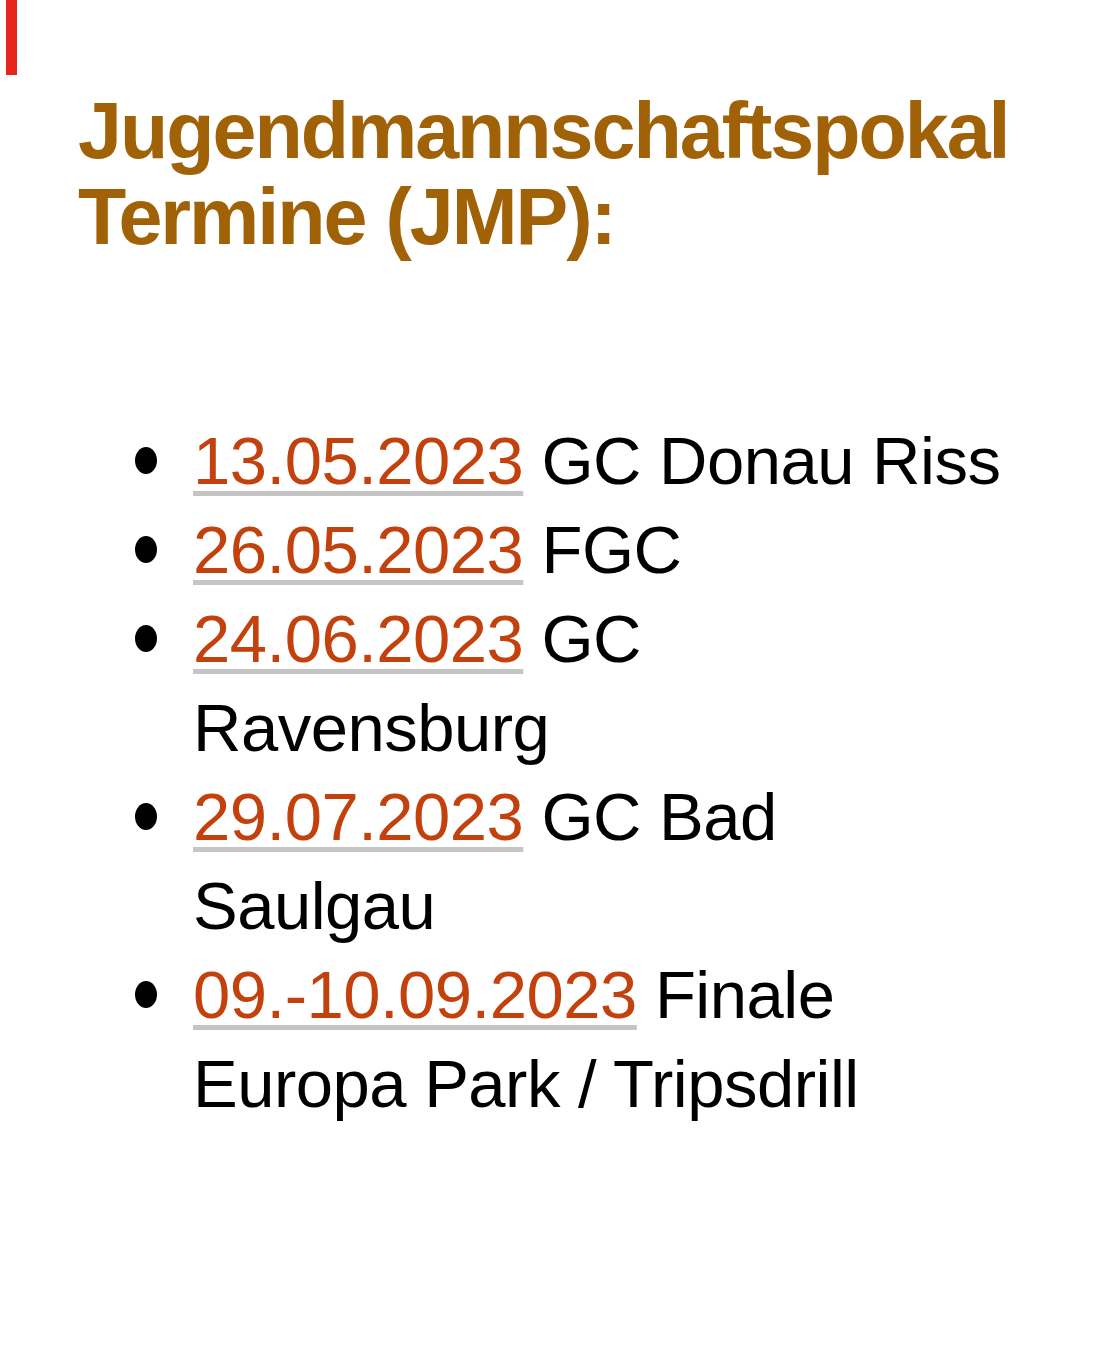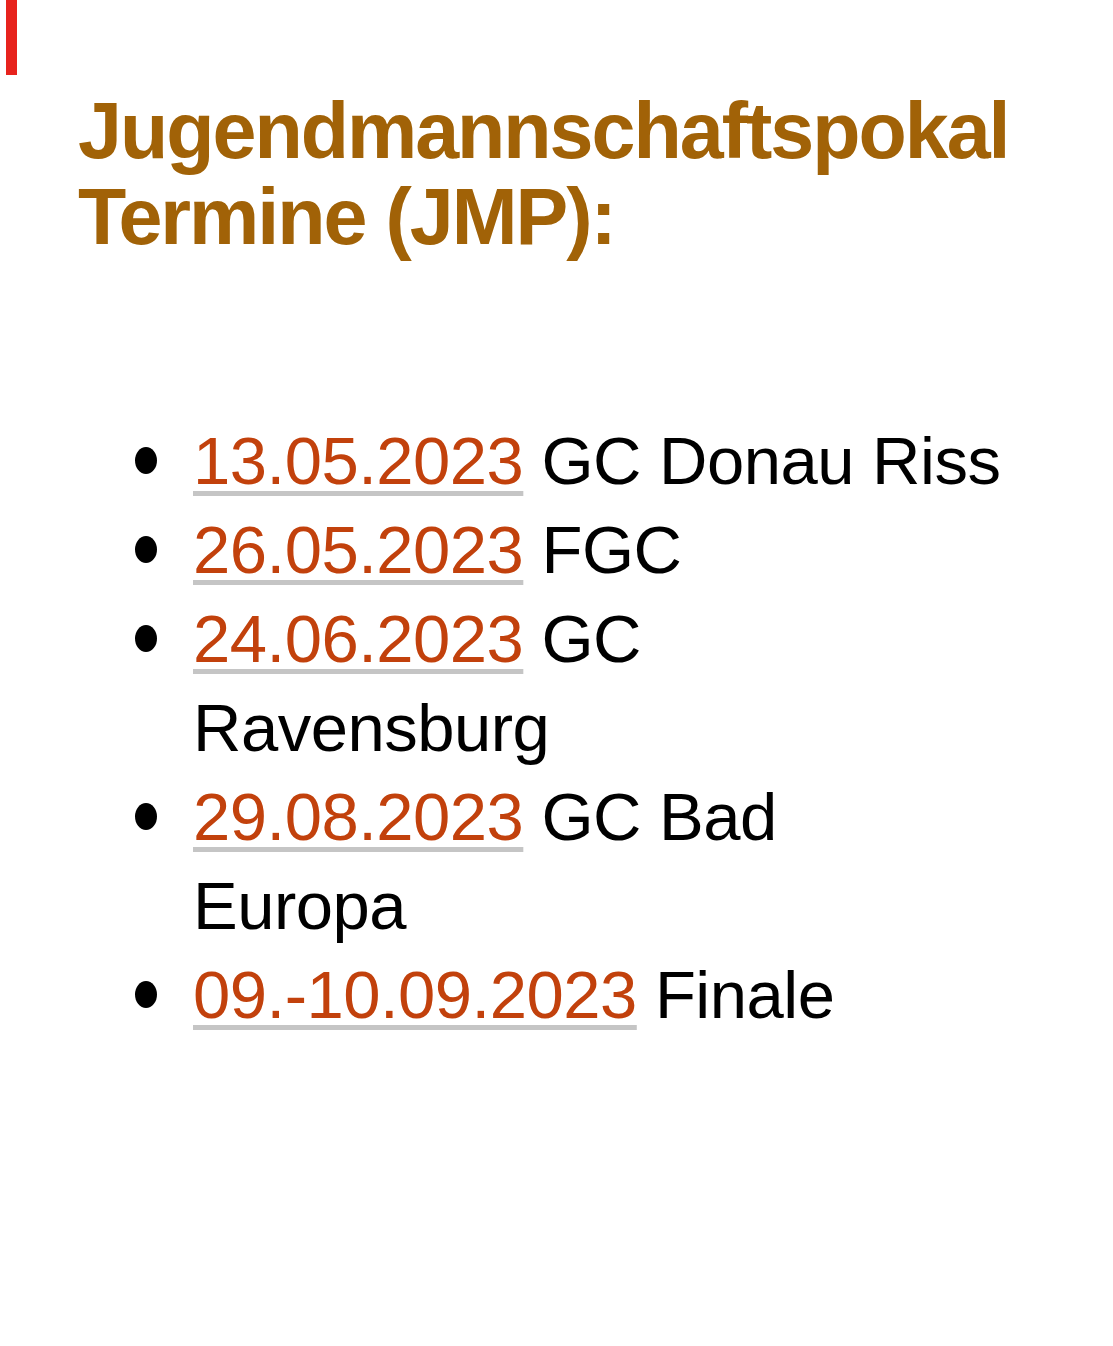--- a/index.html
+++ b/index.html
@@ -91,24 +91,25 @@
 
   <li>
     <span class="bullet"></span>
     <span class="event-date">24.06.2023</span>
     <span class="event-name">GC</span>
     <span class="event-line2">Ravensburg</span>
   </li>
 
   <li>
     <span class="bullet"></span>
-    <span class="event-date">29.08.2023</span>
+    <span class="event-date">29.07.2023</span>
     <span class="event-name">GC Bad</span>
-    <span class="event-line2">Europa</span>
+    <span class="event-line2">Saulgau</span>
   </li>
 
   <li>
     <span class="bullet"></span>
     <span class="event-date">09.-10.09.2023</span>
     <span class="event-name">Finale</span>
+    <span class="event-line2">Europa Park / Tripsdrill</span>
   </li>
 
 </ul>
 
 </body></html>

